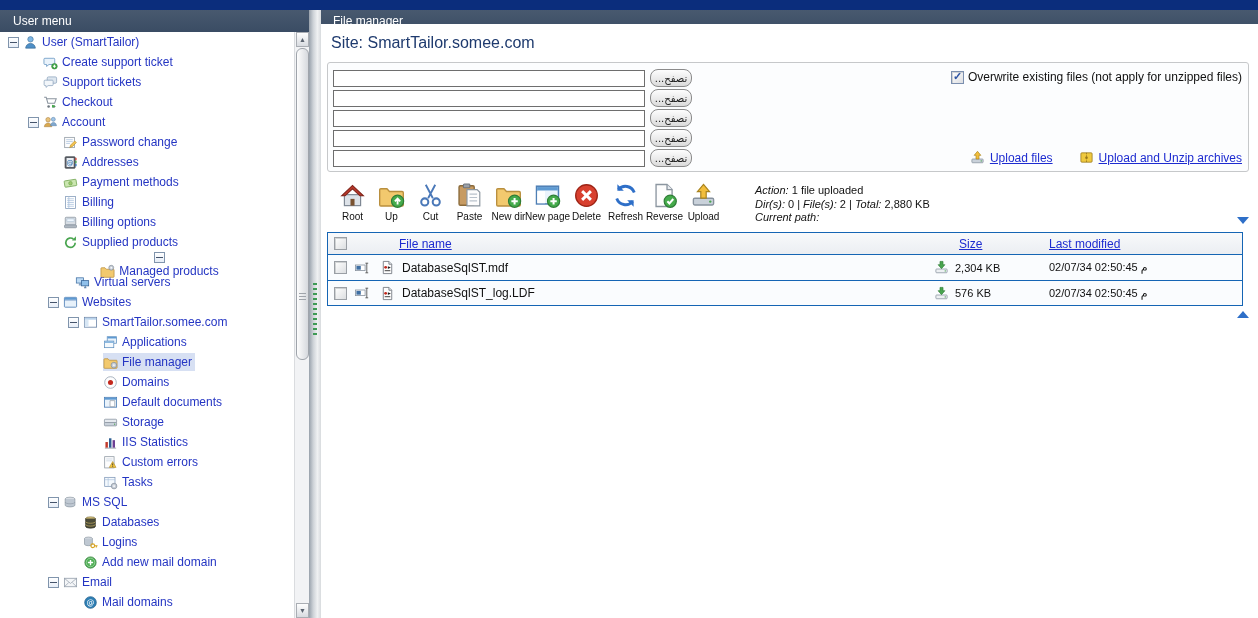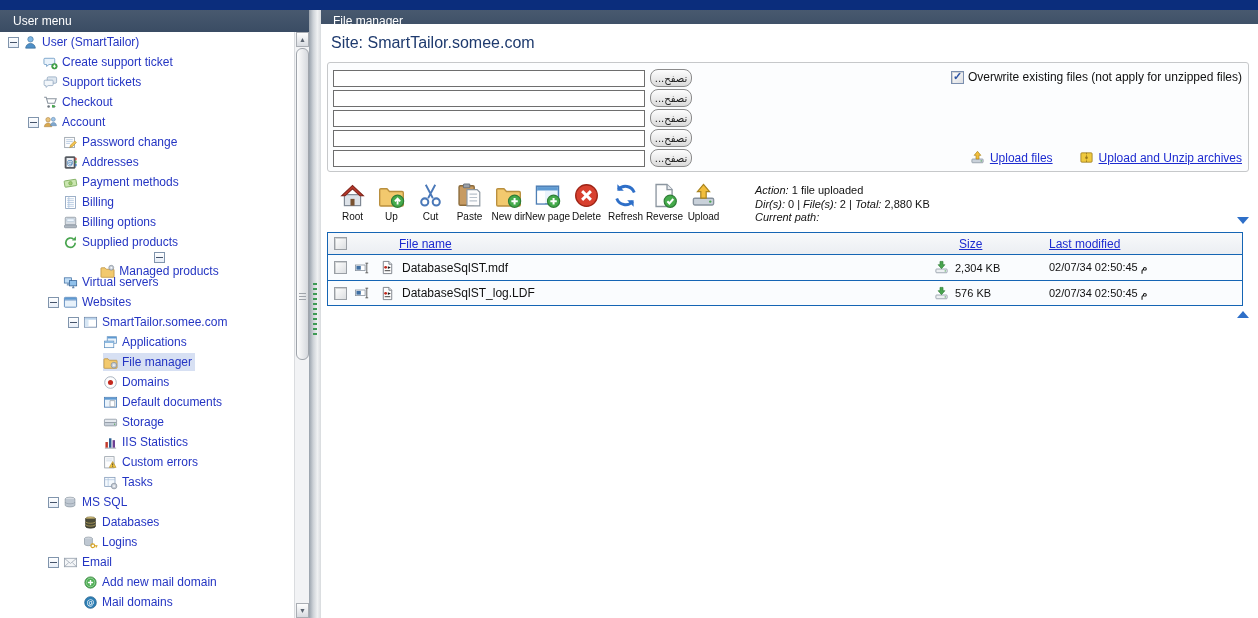--- a/index.html
+++ b/index.html
@@ -249,21 +249,21 @@
         <span class="ic tico">
           <svg viewBox="0 0 16 16" width="15" height="15">
             <path d="M1 13.5V4.7c0-.4.3-.7.7-.7h3.6l1.5 1.6h7.5c.4 0 .7.3.7.7v7.2c0 .4-.3.7-.7.7H1.7c-.4 0-.7-.3-.7-.7z" fill="#F2C96E" stroke="#B98F3E" stroke-width=".8"></path>
             <circle cx="12" cy="4" r="2.6" fill="#C8CFD8" stroke="#7E8894" stroke-width=".7"></circle>
             <circle cx="12" cy="4" r=".9" fill="#FFF"></circle>
           </svg>
         </span>
         <span class="tlabel">Managed products</span>
       </span>
     </div>
-    <div class="trow" style="padding-left: 48px;">
+    <div class="trow" style="padding-left: 60px;">
       <span class="expspace"></span>
       <span class="ig">
         <span class="ic tico">
           <svg viewBox="0 0 16 16" width="15" height="15">
             <rect x="1.4" y="3" width="7.6" height="5.6" fill="#BFDCF5" stroke="#3F6FA3" stroke-width=".8"></rect>
             <path d="M4 10.6h2.6M5.3 8.6v2" stroke="#3F6FA3" stroke-width=".8"></path>
             <rect x="7" y="6" width="7.6" height="5.6" fill="#8FC0EA" stroke="#2F5F93" stroke-width=".8"></rect>
             <path d="M9.6 13.6h2.6M10.9 11.6v2" stroke="#2F5F93" stroke-width=".8"></path>
           </svg>
         </span>
@@ -437,43 +437,43 @@
           <svg viewBox="0 0 16 16" width="15" height="15">
             <ellipse cx="5.8" cy="3.8" rx="4.2" ry="1.6" fill="#D9DEE5" stroke="#87929E" stroke-width=".7"></ellipse>
             <path d="M1.6 3.8v6c0 .9 1.9 1.6 4.2 1.6s4.2-.7 4.2-1.6v-6" fill="#BFC8D2" stroke="#87929E" stroke-width=".7"></path>
             <circle cx="10.4" cy="11.4" r="2" fill="none" stroke="#D8A21E" stroke-width="1.2"></circle>
             <path d="M12.3 11.4h3.2M14.2 11.4v1.9" stroke="#D8A21E" stroke-width="1.2"></path>
           </svg>
         </span>
         <span class="tlabel">Logins</span>
       </span>
     </div>
-    <div class="trow" style="padding-left: 48px;">
-      <span class="exp"></span>
-      <span class="ig">
-        <span class="ic tico">
-          <svg viewBox="0 0 16 16" width="15" height="15">
-            <rect x="1.5" y="3.5" width="13" height="9" fill="#F4F6F8" stroke="#98A2AD" stroke-width=".9"></rect>
-            <path d="M1.5 3.5 8 9l6.5-5.5M1.5 12.5 6 8.2M14.5 12.5 10 8.2" fill="none" stroke="#98A2AD" stroke-width=".8"></path>
-          </svg>
-        </span>
-        <span class="tlabel">Email</span>
-      </span>
-    </div>
     <div class="trow" style="padding-left: 68px;">
       <span class="expspace"></span>
       <span class="ig">
         <span class="ic tico">
           <svg viewBox="0 0 16 16" width="15" height="15">
             <circle cx="8" cy="8" r="6" fill="#4CAE52" stroke="#2E7D36" stroke-width=".8"></circle>
             <circle cx="8" cy="8" r="4.6" fill="none" stroke="#A8D8AC" stroke-width=".8"></circle>
             <path d="M8 5.2v5.6M5.2 8h5.6" stroke="#FFF" stroke-width="1.5"></path>
           </svg>
         </span>
         <span class="tlabel">Add new mail domain</span>
+      </span>
+    </div>
+    <div class="trow" style="padding-left: 48px;">
+      <span class="exp"></span>
+      <span class="ig">
+        <span class="ic tico">
+          <svg viewBox="0 0 16 16" width="15" height="15">
+            <rect x="1.5" y="3.5" width="13" height="9" fill="#F4F6F8" stroke="#98A2AD" stroke-width=".9"></rect>
+            <path d="M1.5 3.5 8 9l6.5-5.5M1.5 12.5 6 8.2M14.5 12.5 10 8.2" fill="none" stroke="#98A2AD" stroke-width=".8"></path>
+          </svg>
+        </span>
+        <span class="tlabel">Email</span>
       </span>
     </div>
     <div class="trow" style="padding-left: 68px;">
       <span class="expspace"></span>
       <span class="ig">
         <span class="ic tico">
           <svg viewBox="0 0 16 16" width="15" height="15">
             <circle cx="8" cy="8" r="6.2" fill="#2E7FB4" stroke="#1D5E8C" stroke-width=".8"></circle>
             <text x="8" y="11" font-size="8.5" text-anchor="middle" fill="#FFF" font-family="DejaVu Sans">@</text>
           </svg>

